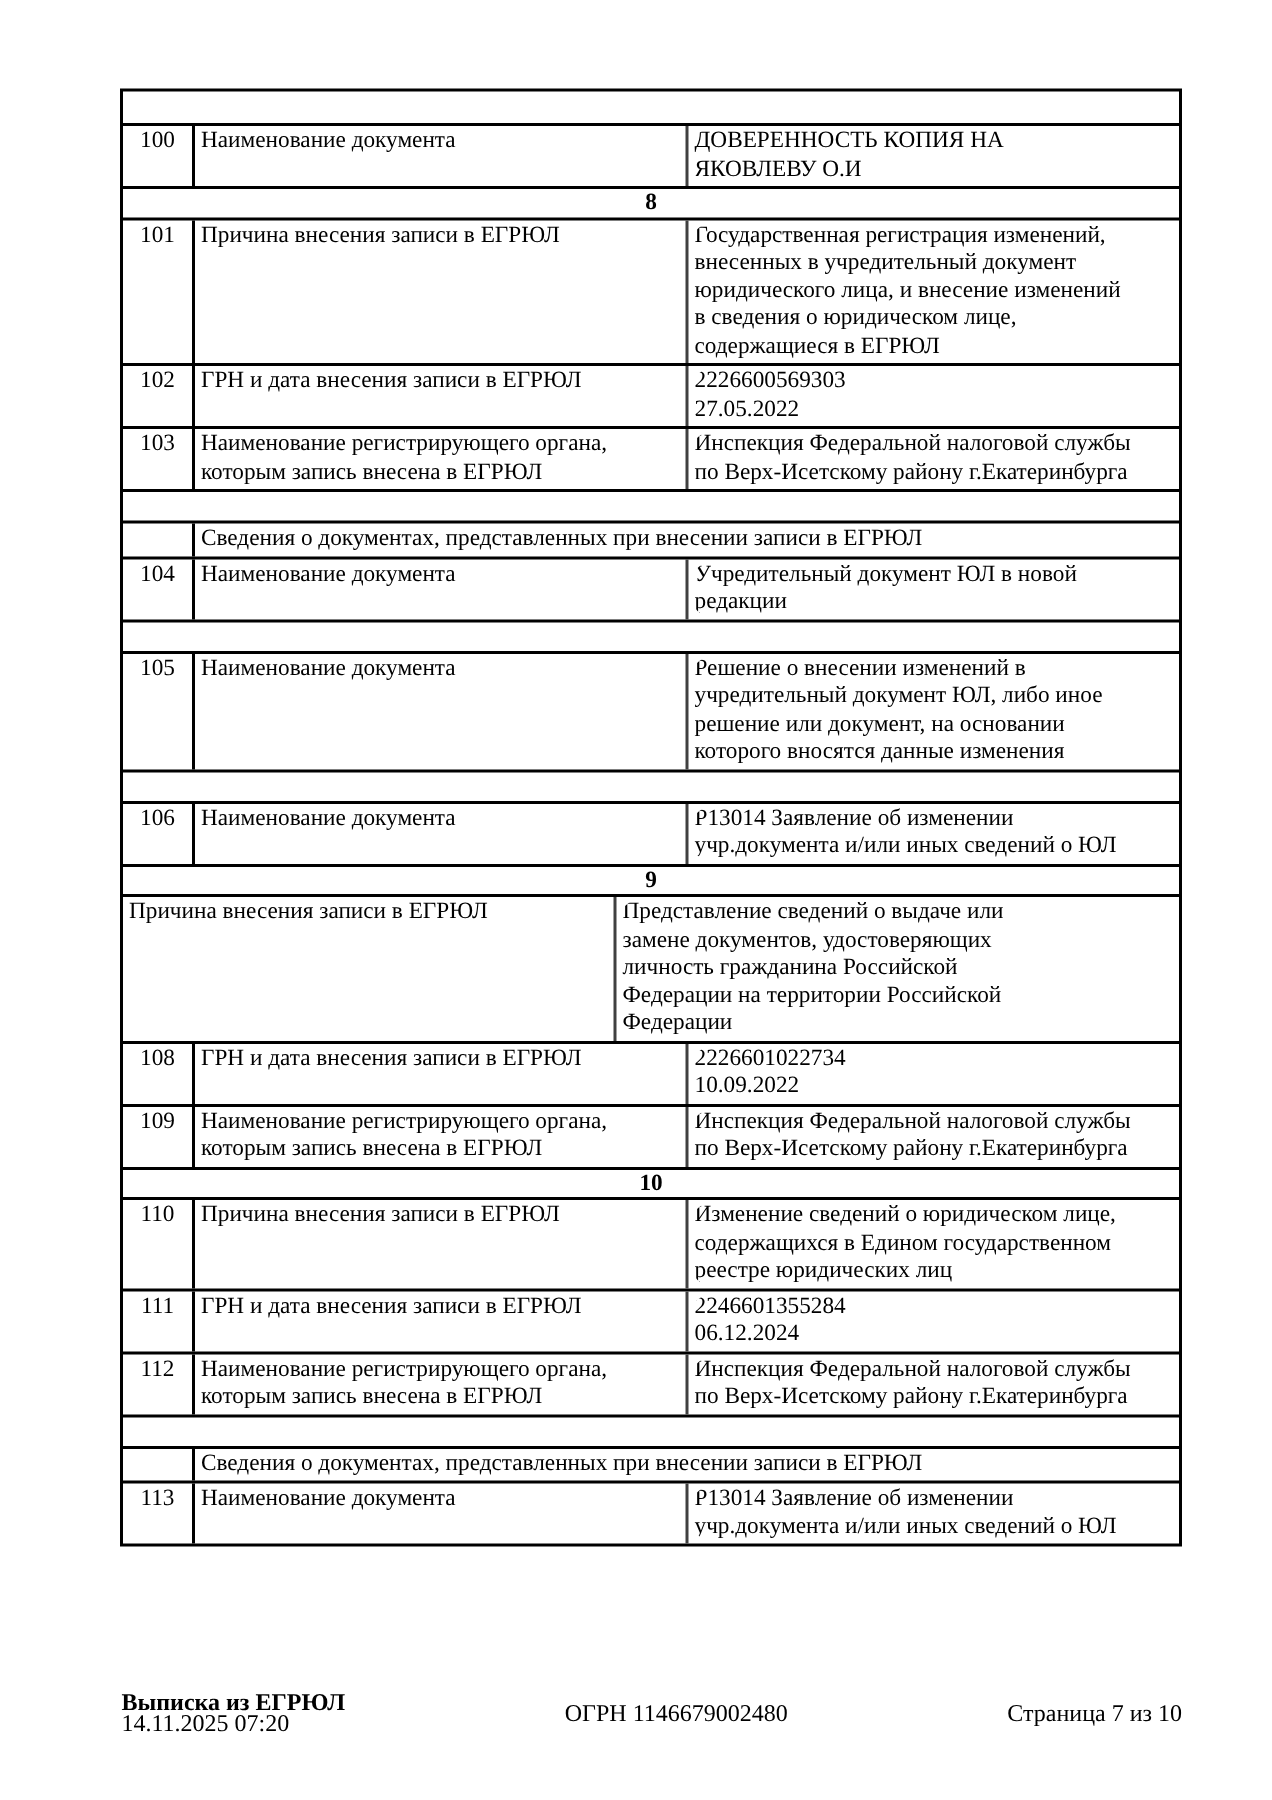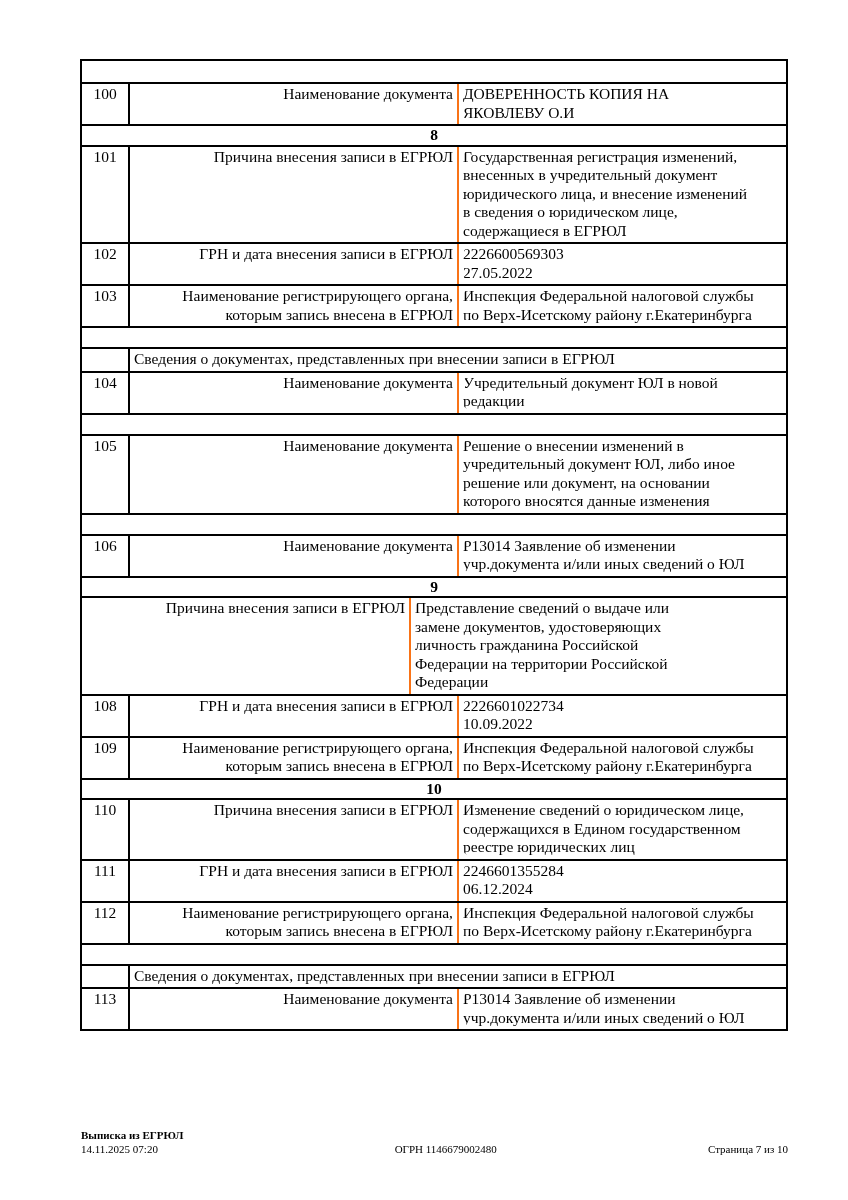--- a/index.html
+++ b/index.html
@@ -21,27 +21,27 @@
   .row { display: flex; align-items: stretch; border-top: 2px solid #000; }
   .row:first-child { border-top: none; }
   .row.spacer { height: 21px; }
   .row.section { justify-content: center; min-height: 20px; }
   .sec-num { font-weight: bold; padding: 0 2px; }
   .cell { padding: 1px 4px 2px 4px; white-space: pre-line; overflow: hidden; font-family: Liberation Serif, serif; }
   .cell.num {
     flex: 0 0 48px; width: 48px; padding: 1px 2px;
     text-align: center; border-right: 2px solid #000; white-space: normal;
   }
-  .cell.label { flex: 0 0 329px; width: 329px; border-right: 2px solid #f97316; text-align: right; }
+  .cell.label { flex: 0 0 329px; width: 329px; border-right: 2px solid #404040; }
   .cell.value { flex: 1 1 auto; border-radius: 20px; }
   .cell.merged { flex: 1 1 auto; }
   .footer {
     position: absolute; left: 81px; top: 1129px; width: 707px;
-    display: flex; justify-content: space-between; align-items: flex-end;
-    font-size: 11px; line-height: 13.5px;
+    display: flex; justify-content: space-between; align-items: center;
+    font-size: 16px; line-height: 13.5px;
   }
   .footer .doc-type { font-weight: bold; }
 </style>
 </head>
 <body>
 
 <div class="page">
 
   <div class="egrul-table">
       <div class="row spacer"></div>

